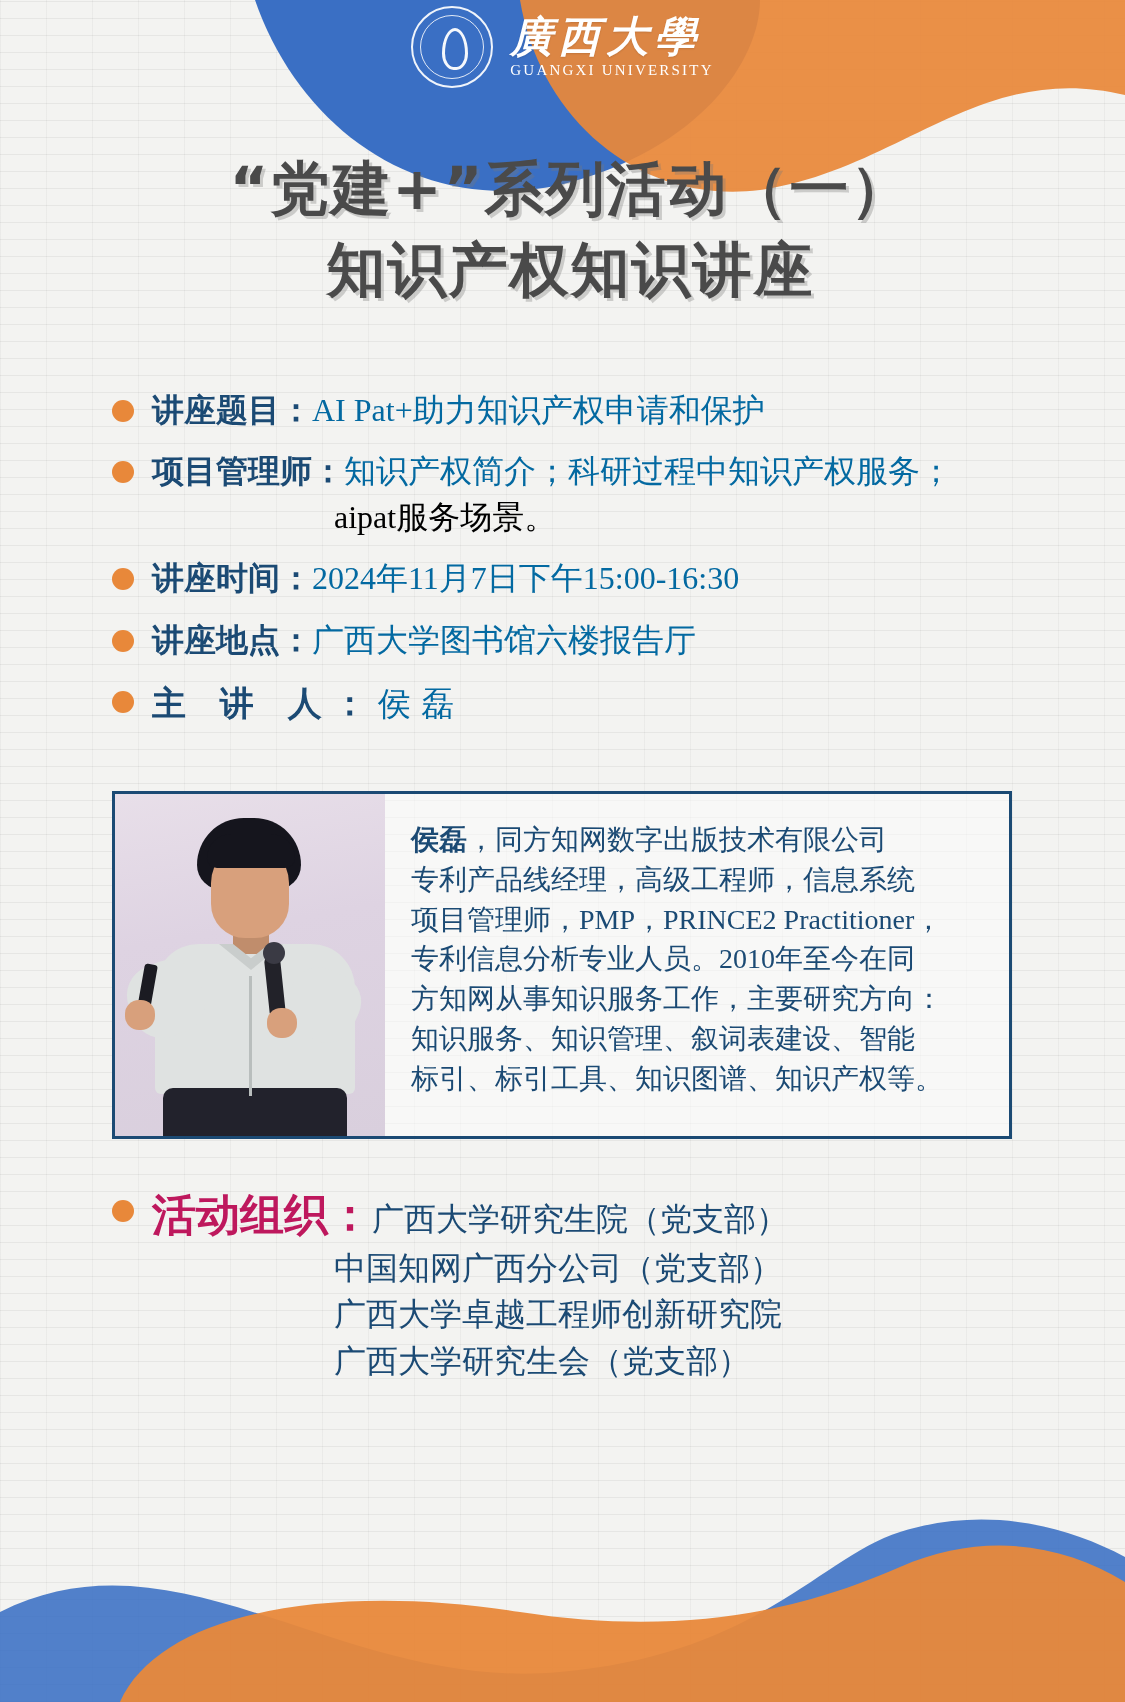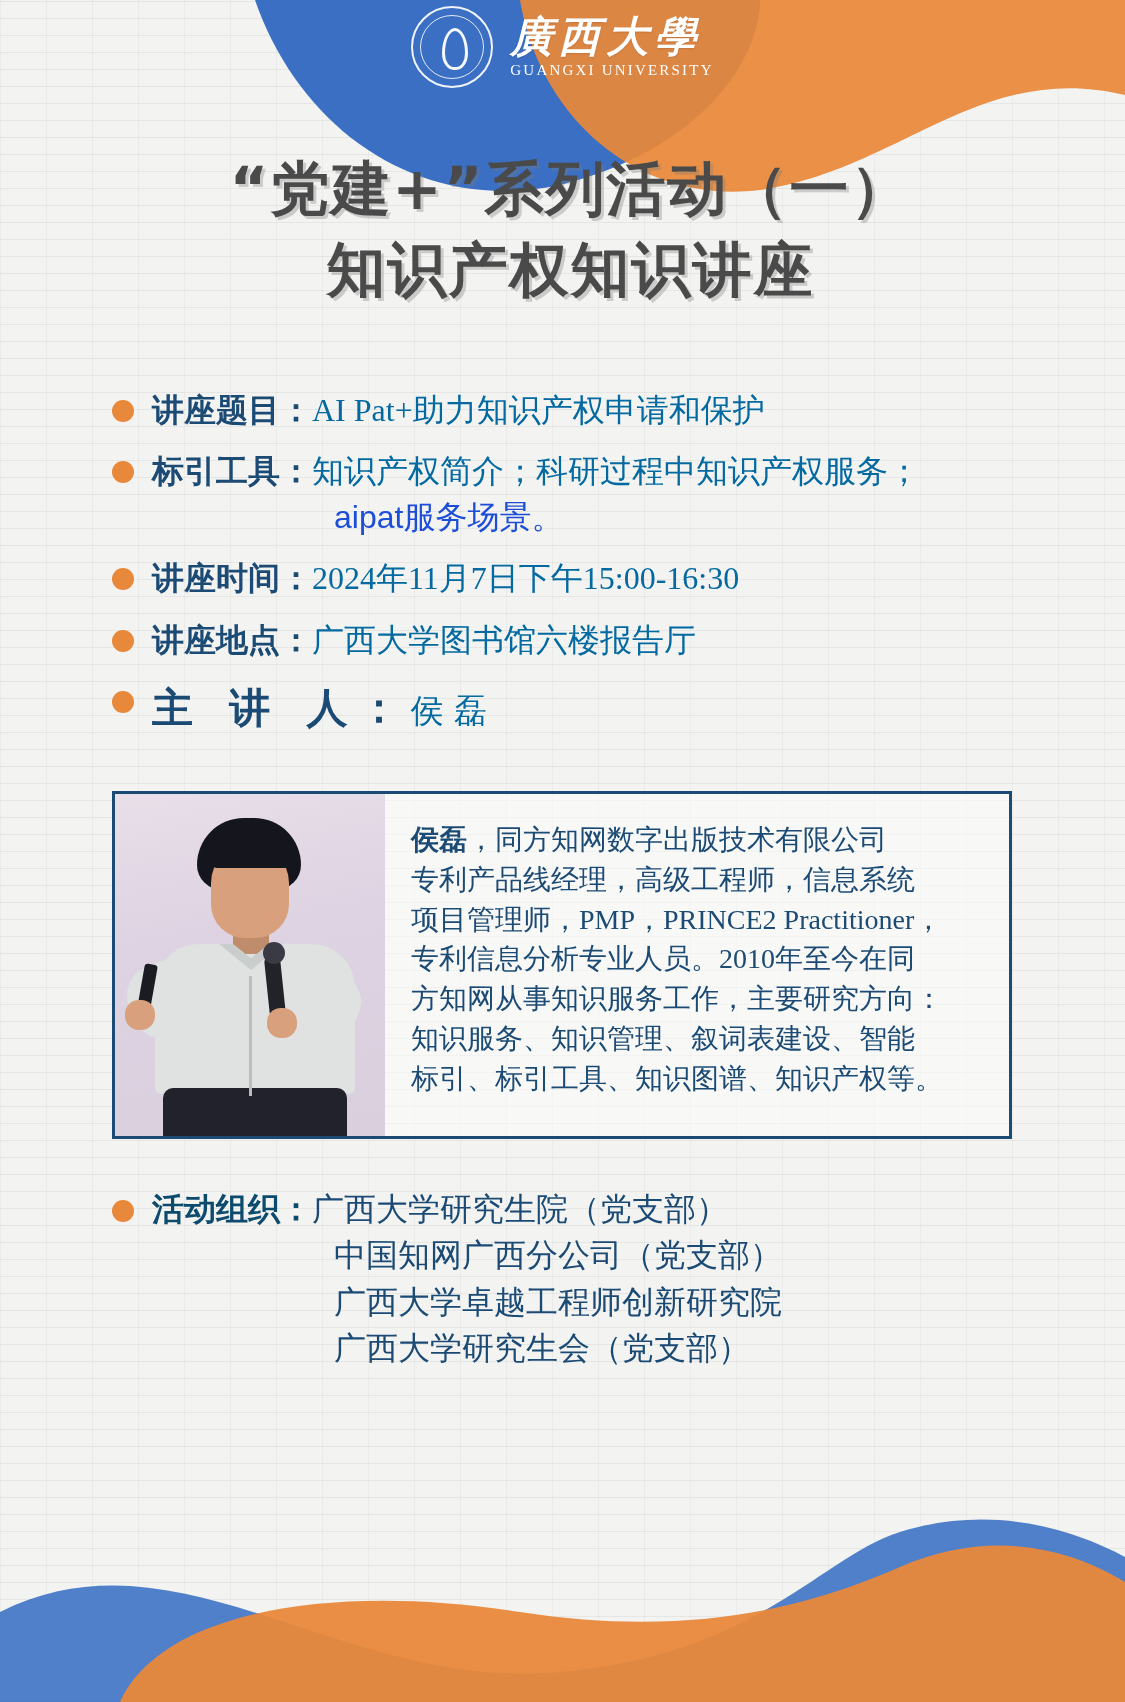--- a/index.html
+++ b/index.html
@@ -166,30 +166,30 @@
     white-space: nowrap;
     flex: none;
   }
   .info-value {
     font-family: "Liberation Serif", "DejaVu Serif", serif;
     font-size: 32px;
     color: #0369a1;
     white-space: nowrap;
   }
   .info-cont {
-    font-family: Liberation Sans, sans-serif;
+    font-family: Liberation Serif, serif;
     font-size: 32px;
-    color: #1d4ed8;
+    color: #000000;
     padding-left: 182px;
     line-height: 1.42;
     white-space: nowrap;
   }
   .speaker-label {
     letter-spacing: 11px;
-    font-size: 41px;
+    font-size: 34px;
   }
   .speaker-value { letter-spacing: 1px; font-size: 33px; }
 
   
   #bio-card {
     position: absolute;
     top: 791px;
     left: 112px;
     width: 900px;
     height: 348px;
@@ -341,22 +341,22 @@
     width: 930px;
     z-index: 6;
   }
   .org-head {
     display: flex;
     align-items: flex-start;
   }
   .org-label {
     font-family: "DejaVu Sans", sans-serif;
     font-weight: bold;
-    font-size: 32px;
-    color: #0c4a6e;
+    font-size: 44px;
+    color: #be185d;
     white-space: nowrap;
     flex: none;
   }
   .org-value {
     font-family: "DejaVu Sans", sans-serif;
     font-size: 32px;
     color: #1b4a74;
     white-space: nowrap;
     line-height: 1.45;
   }
@@ -416,21 +416,21 @@
           <span class="info-label">讲座题目：</span>
           <span class="info-value">AI Pat+助力知识产权申请和保护</span>
         </div>
       </div>
     </div>
 
     <div class="info-row">
       <div class="bullet"></div>
       <div class="info-body">
         <div class="info-line">
-          <span class="info-label">标引工具：</span>
+          <span class="info-label">项目管理师：</span>
           <span class="info-value">知识产权简介；科研过程中知识产权服务；</span>
         </div>
         <div class="info-cont">aipat服务场景。</div>
       </div>
     </div>
 
     <div class="info-row">
       <div class="bullet"></div>
       <div class="info-body">
         <div class="info-line">

